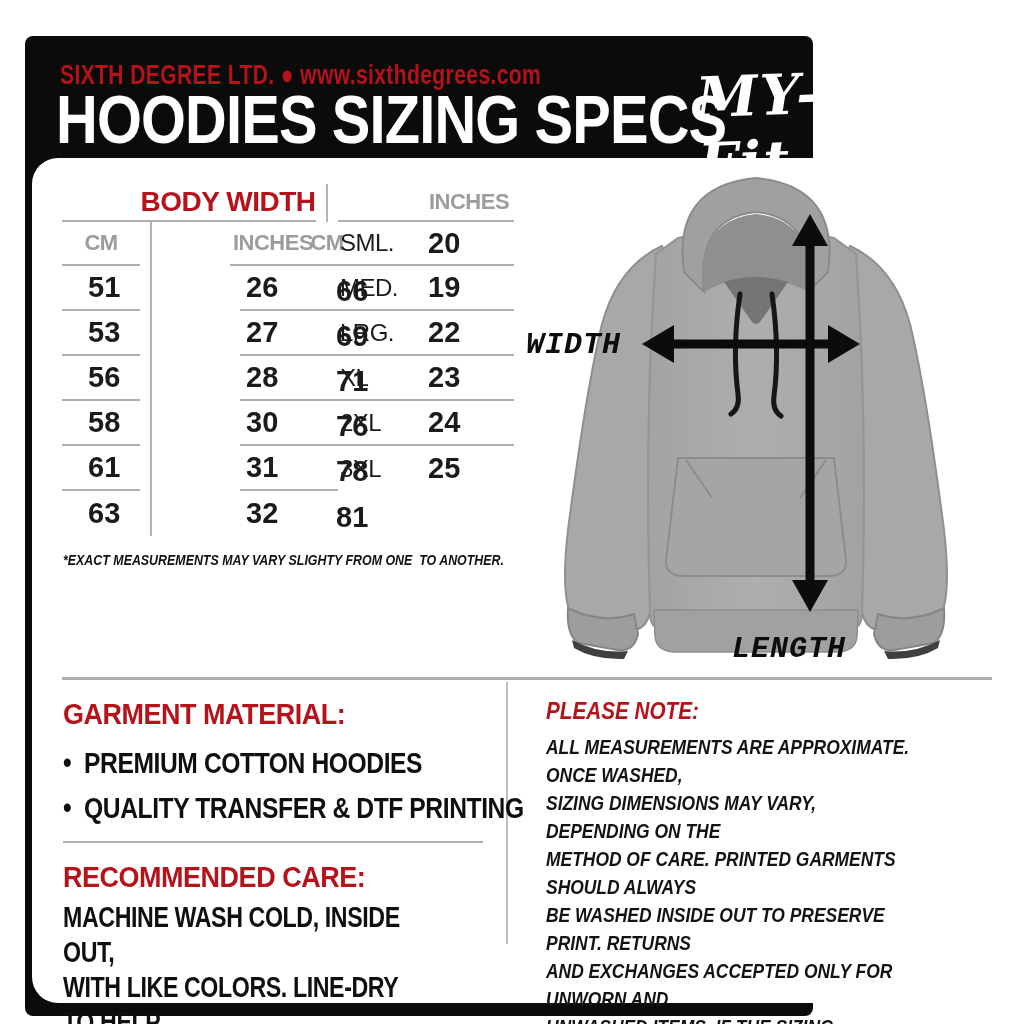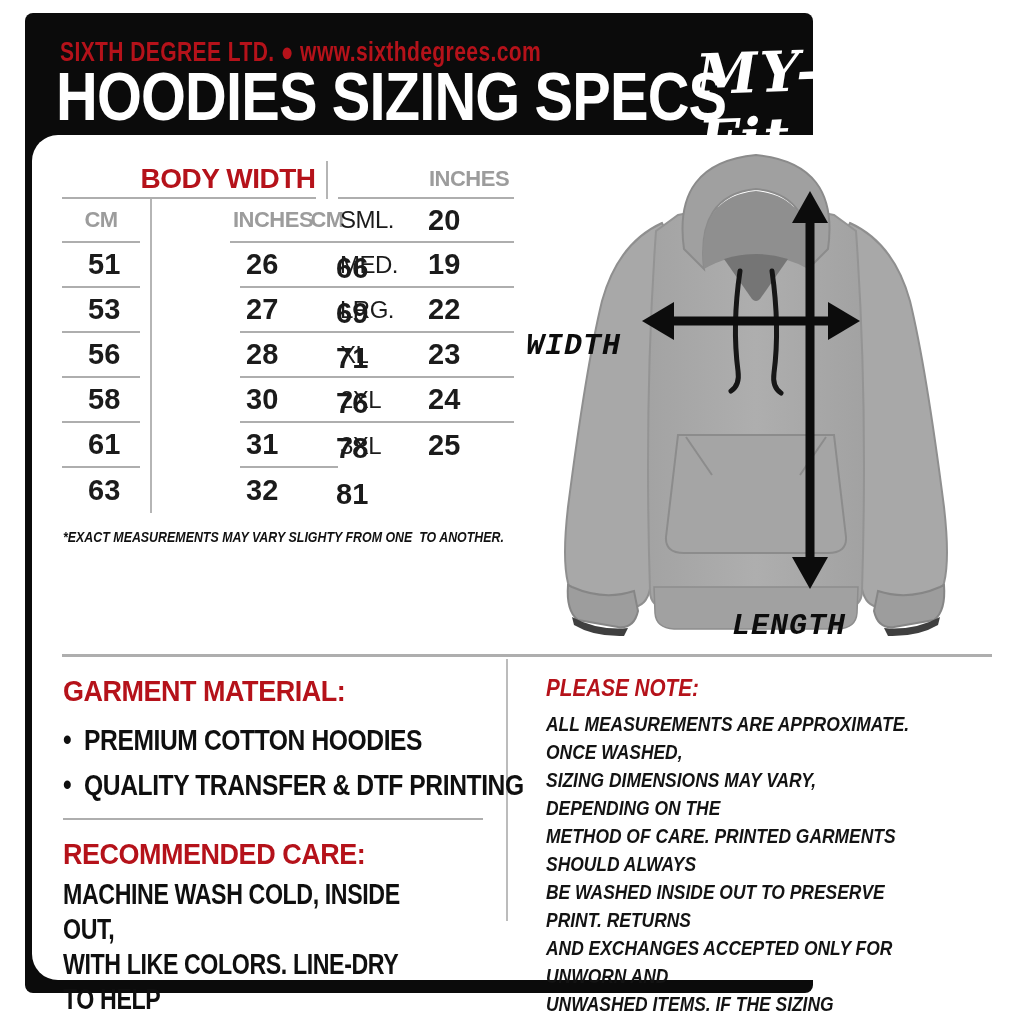--- a/index.html
+++ b/index.html
@@ -5,21 +5,21 @@
   :root{
     --accent:#b5121a;
     --ink:#1b1b1b;
     --gray-label:#9c9c9c;
     --rule:#aeaeae;
   }
   *{margin:0;padding:0;box-sizing:border-box;}
   html,body{width:1024px;height:1024px;background:#ffffff;
     font-family:"Liberation Sans",sans-serif;overflow:hidden;}
 
-  .card{position:absolute;left:25px;top:13px;width:788px;height:980px;
+  .card{position:absolute;left:25px;top:36px;width:788px;height:980px;
     background:#0b0b0b;border-radius:8px;}
 
   
   .brand-line{position:absolute;left:35px;top:24px;color:var(--accent);
     font-size:27px;font-weight:bold;letter-spacing:.5px;white-space:pre;
     transform:scaleX(.78);transform-origin:left top;}
   .sheet-title{position:absolute;left:31px;top:44px;color:#ffffff;
     font-size:68px;font-weight:bold;letter-spacing:-1px;white-space:pre;
     transform:scaleX(.85);transform-origin:left top;}
   .logo{position:absolute;left:672px;top:26px;color:#ffffff;
@@ -47,21 +47,21 @@
 
   .footnote{position:absolute;left:31px;top:393px;color:#111;
     font-size:15.5px;font-weight:bold;font-style:italic;white-space:pre;
     transform:scaleX(.8);transform-origin:left top;}
 
   
   .figure{position:absolute;left:494px;top:4px;width:460px;height:515px;}
   .figure svg{position:absolute;left:0;top:0;width:460px;height:515px;}
   .dim-label{position:absolute;color:#0c0c0c;font-family:"Liberation Mono",monospace;
     font-weight:bold;font-style:italic;font-size:30px;letter-spacing:1px;}
-  .width-label{left:0;top:166px;margin-top:24px;}
+  .width-label{left:0;top:166px;}
   .length-label{left:206px;top:470px;}
 
   
   .divider-h{position:absolute;left:30px;top:519px;width:930px;height:2.5px;background:var(--rule);}
   .divider-v{position:absolute;left:474px;top:524px;width:2px;height:262px;background:#bcbcbc;}
 
   .left-col{position:absolute;left:31px;top:540px;width:450px;}
   .sec-head{color:var(--accent);font-size:29px;font-weight:bold;letter-spacing:-.5px;
     transform:scaleX(.93);transform-origin:left top;white-space:pre;}
   .bullets{margin-top:10px;font-size:29px;font-weight:bold;color:#0f0f0f;

